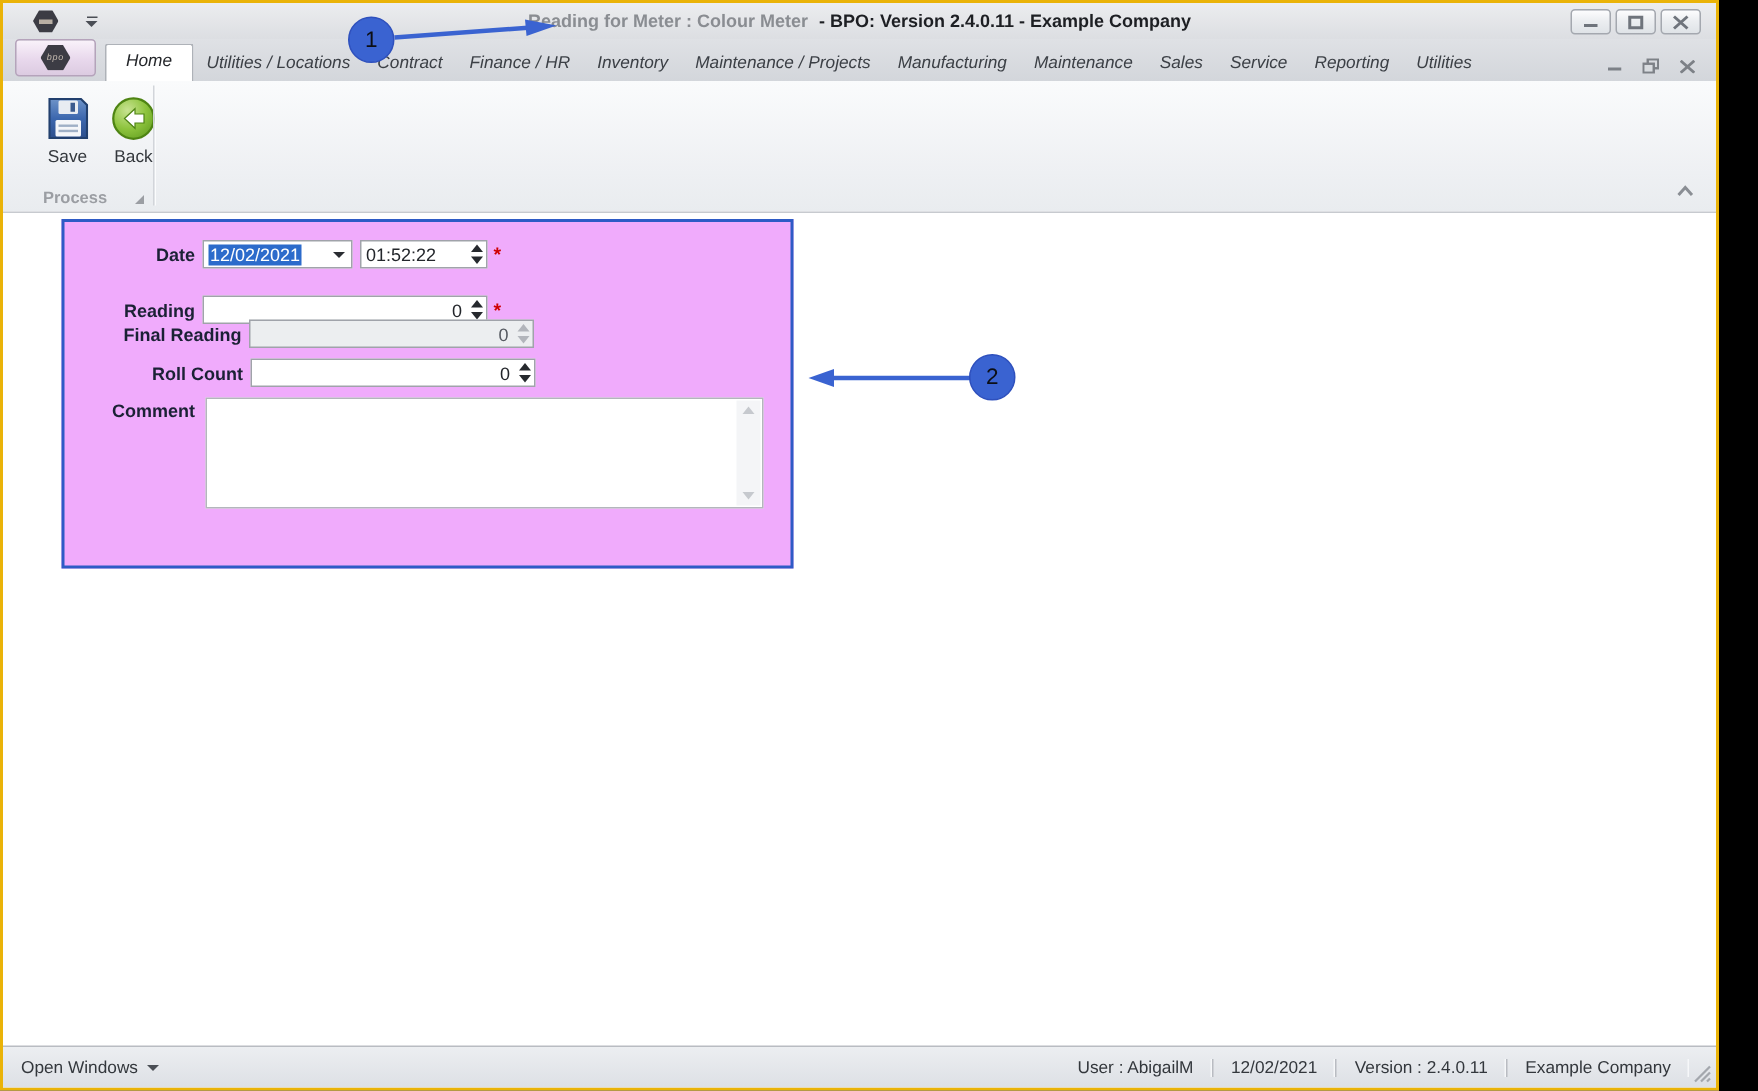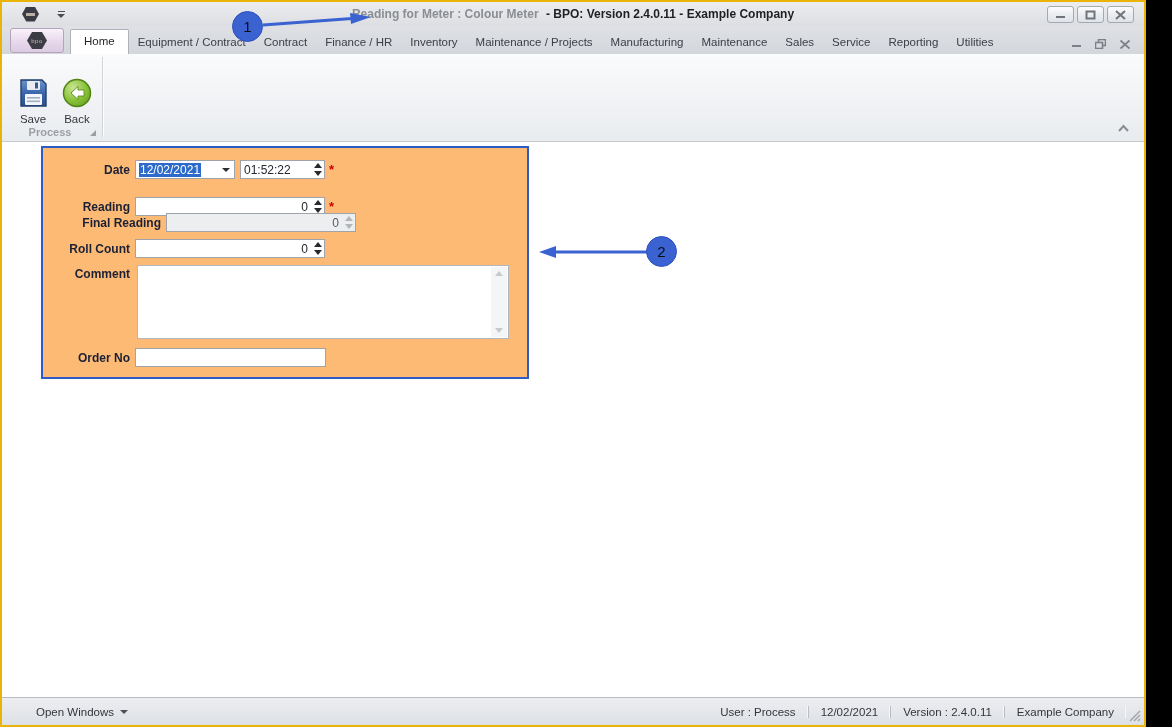--- a/index.html
+++ b/index.html
@@ -14,44 +14,44 @@
   .qat-drop .bar { width:7px; height:1px; background:#4a4e55; margin-bottom:2px; }
   .qat-drop .tri { width:0; height:0; border-left:4px solid transparent; border-right:4px solid transparent; border-top:4px solid #4a4e55; }
   .title-text { position:absolute; left:0; right:0; text-align:center; font-size:12px; font-weight:bold; pointer-events:none; }
   .title-text .t1 { color:#8a8d92; }
   .title-text .t2 { color:#1d1f23; margin-left:4px; }
   .winbtns { position:absolute; right:10px; top:4px; display:flex; }
   .winbtn { width:27px; height:17px; margin-left:3px; border:1px solid #a4a8af; border-radius:3px; background:linear-gradient(#fdfdfe,#eceef1 45%,#dfe3e7); display:flex; align-items:center; justify-content:center; cursor:pointer; }
   .winbtn svg { display:block; }
 
   
-  .tabrow { height:28px; background:linear-gradient(#dfe1e5,#d3d6db); display:flex; align-items:flex-end; position:relative; flex:0 0 auto; }
+  .tabrow { height:28px; background:linear-gradient(#dfe1e5,#d3d6db); display:flex; align-items:flex-start; position:relative; flex:0 0 auto;font-style:italic; }
   .app-button { width:54px; height:25px; margin:0 6px 1px 8px; border:1px solid #b5a3bb; border-radius:3px; background:linear-gradient(#f9f2fa,#e8d8ec 55%,#dccbe1); display:flex; align-items:center; justify-content:center; cursor:pointer; }
   .app-button .hex { width:20px; height:17px; background:#3c3c44; clip-path:polygon(25% 0,75% 0,100% 50%,75% 100%,25% 100%,0 50%); display:flex; align-items:center; justify-content:center; }
   .app-button .hex span { color:#c4bab0; font-size:6px; letter-spacing:0.5px; }
   .tabs { display:flex; align-items:flex-end; height:100%; }
   .tab { font-size:11.5px; color:#3c4046; padding:5px 9px 6px 9px; cursor:pointer; white-space:nowrap; }
   .tab.selected { background:#fff; border:1px solid #aeb2b8; border-bottom:none; border-radius:2px 2px 0 0; padding:5px 13px 7px 13px; color:#24262a; }
   .mdi-btns { position:absolute; right:14px; bottom:5px; display:flex; align-items:center; gap:14px; }
   .mdi-btn { color:#7d8187; cursor:pointer; display:flex; align-items:center; }
 
   
   .ribbon { height:88px; background:linear-gradient(#fafbfc,#eef0f3 70%,#e9ecef); border-bottom:1px solid #c7cacf; position:relative; flex:0 0 auto; }
-  .ribbon-buttons { display:flex; padding:23px 0 0 10px; }
+  .ribbon-buttons { display:flex; padding:9px 0 0 10px;margin-left:12px; }
   .ribbon-btn { width:42px; display:flex; flex-direction:column; align-items:center; cursor:pointer; margin-right:2px; }
   .ribbon-btn .icon32 { width:32px; height:32px; margin-bottom:4px; }
   .ribbon-btn .lbl { font-size:11.5px; color:#33373c; }
   .group-sep { position:absolute; left:100px; top:3px; height:80px; width:1px; background:#d2d5da; box-shadow:1px 0 0 #fbfcfd; }
   .group-label { position:absolute; left:0; width:96px; bottom:3px; text-align:center; font-size:11px; color:#9b9ea3;font-weight:bold; }
   .dialog-launcher { position:absolute; left:88px; bottom:5px; width:0; height:0; border-left:6px solid transparent; border-bottom:6px solid #9b9ea3; cursor:pointer; }
   .collapse-btn { position:absolute; right:14px; bottom:4px; cursor:pointer; }
 
   
   .content { flex:1 1 auto; background:#fff; position:relative; }
-  .formbox { position:absolute; left:39px; top:4px; width:488px; height:233px; border:2px solid #2e5bc6; background:#fdba74;text-decoration:underline; }
+  .formbox { position:absolute; left:39px; top:4px; width:488px; height:233px; border:2px solid #2e5bc6; background:#f0abfc;text-decoration:underline; }
   .frow { position:absolute; left:0; right:0; display:flex; align-items:center; }
   .flabel { width:87px; text-align:right; font-size:12px; font-weight:bold; color:#1b2135; margin-right:5px; flex:0 0 auto; white-space:nowrap; }
   .ctl { border:1px solid #a0a3aa; background:#fff; height:19px; display:flex; align-items:center; font-size:12px; color:#23262b; }
   .combo { width:100px; }
   .combo .val { flex:1; padding-left:3px; }
   .combo .val .sel { background:#2c6bcb; color:#fff; padding:0 1px; }
   .combo .drop { width:17px; height:100%; display:flex; align-items:center; justify-content:center; cursor:pointer; }
   .tri-down { width:0; height:0; border-left:4px solid transparent; border-right:4px solid transparent; border-top:4px solid #2a2d32; }
   .spin { position:relative; }
   .spin .val { flex:1; padding:0 3px; }
@@ -65,21 +65,21 @@
   .req { color:#ce0000; font-size:13px; font-weight:bold; margin-left:4px; }
   .time-spin { width:85px; margin-left:5px; }
   .num-spin { width:190px; }
   .textarea { position:absolute; left:94px; top:117px; width:372px; height:74px; border:1px solid #b3b6bc; background:#fff; }
   .textarea .sb { position:absolute; right:1px; top:1px; bottom:1px; width:16px; background:#f4f5f7; display:flex; flex-direction:column; justify-content:space-between; align-items:center; padding:4px 0; }
   .sb .u { width:0;height:0;border-left:4px solid transparent;border-right:4px solid transparent;border-bottom:5px solid #c6c9ce; }
   .sb .d { width:0;height:0;border-left:4px solid transparent;border-right:4px solid transparent;border-top:5px solid #c6c9ce; }
   .orderno { width:191px; }
 
   
-  .statusbar { height:28px; flex:0 0 auto; background:linear-gradient(#eceef1,#dde0e5); border-top:1px solid #b9bcc2; display:flex; align-items:center; font-size:11.5px; color:#33373c; position:relative;padding-left:22px; }
+  .statusbar { height:28px; flex:0 0 auto; background:linear-gradient(#eceef1,#dde0e5); border-top:1px solid #b9bcc2; display:flex; align-items:center; font-size:11.5px; color:#33373c; position:relative; }
   .open-windows { margin-left:12px; display:flex; align-items:center; cursor:pointer; }
   .open-windows .tri { width:0;height:0;border-left:4px solid transparent;border-right:4px solid transparent;border-top:4px solid #4a4e55; margin-left:6px; }
   .status-right { position:absolute; right:18px; top:0; bottom:0; display:flex; align-items:center; }
   .status-item { padding:0 12px; border-left:1px solid #b9bcc2; box-shadow:-1px 0 0 #f6f7f9 inset; white-space:nowrap; }
   .status-item:first-child { border-left:none; }
   .grip { position:absolute; right:3px; bottom:3px; }
 
   
   .overlay { position:absolute; inset:0; pointer-events:none; z-index:40; }
   .ann-circle { position:absolute; width:31px; height:31px; border-radius:50%; background:#3a63d1; border:1px solid #2e50bd; color:#0c0e14; font-size:15px; display:flex; align-items:center; justify-content:center; z-index:41; pointer-events:none; }
@@ -119,21 +119,21 @@
   </div>
 
   <div class="tabrow">
     <div class="app-button">
       <div class="hex">
           <span>bpo</span>
         </div>
     </div>
     <div class="tabs">
       <div class="tab selected">Home</div>
-      <div class="tab">Equipment / Contract</div>
+      <div class="tab">Utilities / Locations</div>
       <div class="tab">Contract</div>
       <div class="tab">Finance / HR</div>
       <div class="tab">Inventory</div>
       <div class="tab">Maintenance / Projects</div>
       <div class="tab">Manufacturing</div>
       <div class="tab">Maintenance</div>
       <div class="tab">Sales</div>
       <div class="tab">Service</div>
       <div class="tab">Reporting</div>
       <div class="tab">Utilities</div>
@@ -240,21 +240,21 @@
         <div class="flabel">Final Reading</div>
         <div class="ctl spin num-spin disabled">
           <div class="val right">0</div>
           <div class="spin-btns">
             <div class="su"></div>
             <div class="sd"></div>
           </div>
         </div>
       </div>
 
-      <div class="frow" style="top:91px;">
+      <div class="frow" style="top:91px;margin-left:32px;">
         <div class="flabel">Roll Count</div>
         <div class="ctl spin num-spin">
           <div class="val right">0</div>
           <div class="spin-btns">
             <div class="su"></div>
             <div class="sd"></div>
           </div>
         </div>
       </div>
 
@@ -262,37 +262,31 @@
         <div class="flabel">Comment</div>
       </div>
       <div class="textarea">
         <span></span>
         <div class="sb">
           <div class="u"></div>
           <div class="d"></div>
         </div>
       </div>
 
-      <div class="frow" style="top:200px;">
-        <div class="flabel">Order No</div>
-        <div class="ctl orderno">
-          <span></span>
-        </div>
-      </div>
 
     </div>
   </div>
 
   <div class="statusbar">
     <div class="open-windows">
       <span>Open Windows</span>
       <div class="tri"></div>
     </div>
     <div class="status-right">
-      <div class="status-item">User : Process</div>
+      <div class="status-item">User : AbigailM</div>
       <div class="status-item">12/02/2021</div>
       <div class="status-item">Version : 2.4.0.11</div>
       <div class="status-item">Example Company</div>
     </div>
     <svg class="grip" width="13" height="13">
       <path d="M12 2 L2 12 M12 6 L6 12 M12 10 L10 12" stroke="#a3a7ad" stroke-width="1.5"></path>
     </svg>
   </div>
 
   <svg class="overlay" width="1172" height="727">

